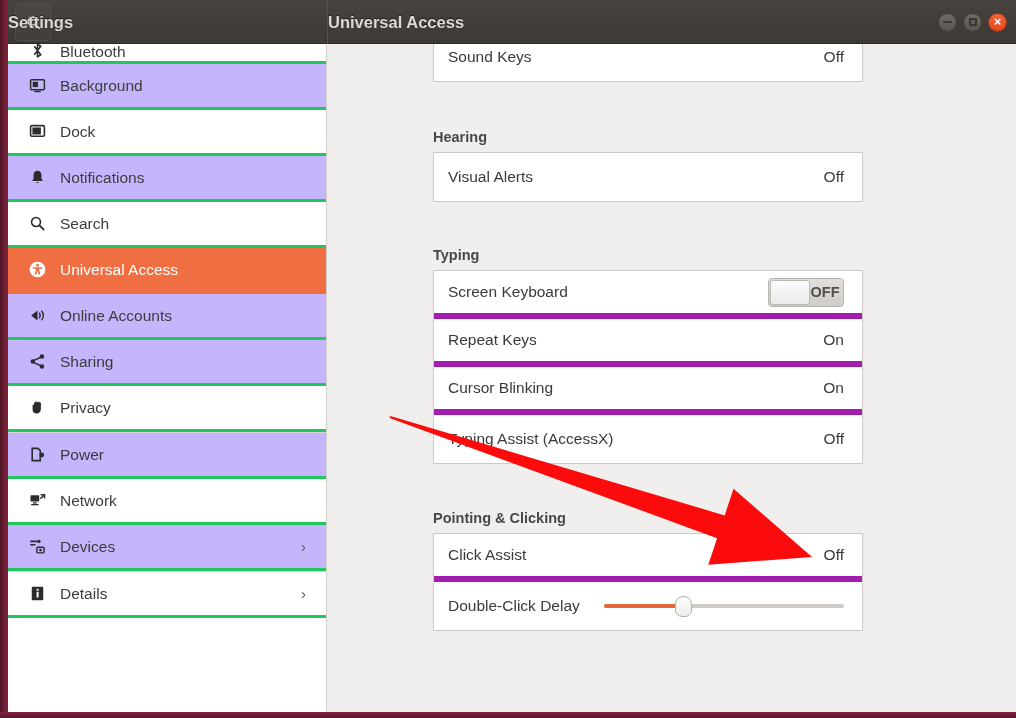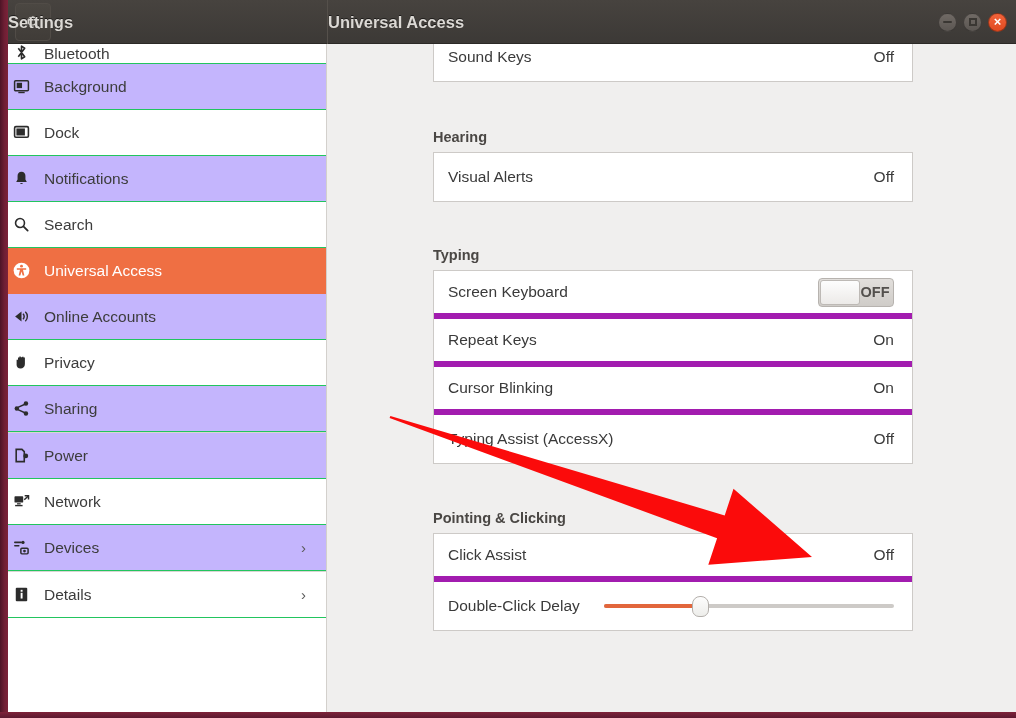--- a/index.html
+++ b/index.html
@@ -118,22 +118,22 @@
     background: #ffffff;
     border-right: 1px solid #d3d0cc;
     overflow: hidden;
     z-index: 20;
   }
   .nav-item {
     position: relative;
     height: 46px;
     display: flex;
     align-items: center;
-    padding-left: 2px;
-    border-bottom: 1px solid #22c55e;
+    padding-left: 18px;
+    border-bottom: 3px solid #22c55e;
     background: #ffffff;
     cursor: default;
   }
   .nav-item.alt { background: #c4b5fd; }
   .nav-item.active { background: #ef6f43; border-bottom-color: #ef6f43; }
   .nav-item.partial { height: 20px; align-items: flex-end; }
 
   .nav-icon {
     width: 22px; height: 22px;
     flex: 0 0 22px;
@@ -165,21 +165,21 @@
     left: 328px; top: 44px;
     width: 688px; height: 674px;
     background: #f0efee;
     overflow: hidden;
     z-index: 10;
   }
 
   .group-box {
     position: absolute;
     left: 105px;
-    width: 480px;
+    width: 430px;
     background: #ffffff;
     border: 1px solid #cdcac7;
   }
   .row {
     position: relative;
     height: 48px;
     display: flex;
     align-items: center;
     padding: 0 18px 0 14px;
     border-bottom: 6px solid #a21caf;
@@ -375,39 +375,39 @@
       <div class="nav-item alt">
         <span class="nav-icon">
           <svg width="17" height="17" viewBox="0 0 16 16">
             <path d="M2 8 L8 3.4 V12.6 Z" fill="#2c2c2c"></path>
             <path d="M9.4 5.4 a3.6 3.6 0 0 1 0 5.2" fill="none" stroke="#2c2c2c" stroke-width="1.4"></path>
             <path d="M11.6 3.6 a6 6 0 0 1 0 8.8" fill="none" stroke="#2c2c2c" stroke-width="1.3"></path>
           </svg>
         </span>
         <span class="nav-label">Online Accounts</span>
       </div>
-      <div class="nav-item">
-        <span class="nav-icon">
-          <svg width="17" height="17" viewBox="0 0 16 16">
-            <path d="M3.4 8.8 V5.4 h1.3 V3.2 h1.3 V2.4 h1.3 V3 h1.3 V2.6 h1.3 V3.4 h1.3 V9.4 c0 2.6 -1.8 4.3 -4.1 4.3 c-2.3 0 -3.7 -1.6 -3.7 -3.4 Z" fill="#2c2c2c"></path>
-          </svg>
-        </span>
-        <span class="nav-label">Privacy</span>
-      </div>
       <div class="nav-item alt">
         <span class="nav-icon">
           <svg width="17" height="17" viewBox="0 0 16 16">
             <circle cx="12.2" cy="3.3" r="2.1" fill="#2c2c2c"></circle>
             <circle cx="3.6" cy="8" r="2.1" fill="#2c2c2c"></circle>
             <circle cx="12.2" cy="12.7" r="2.1" fill="#2c2c2c"></circle>
             <line x1="4.6" y1="7" x2="11.2" y2="4" stroke="#2c2c2c" stroke-width="1.3"></line>
             <line x1="4.6" y1="9" x2="11.2" y2="12" stroke="#2c2c2c" stroke-width="1.3"></line>
           </svg>
         </span>
         <span class="nav-label">Sharing</span>
+      </div>
+      <div class="nav-item">
+        <span class="nav-icon">
+          <svg width="17" height="17" viewBox="0 0 16 16">
+            <path d="M3.4 8.8 V5.4 h1.3 V3.2 h1.3 V2.4 h1.3 V3 h1.3 V2.6 h1.3 V3.4 h1.3 V9.4 c0 2.6 -1.8 4.3 -4.1 4.3 c-2.3 0 -3.7 -1.6 -3.7 -3.4 Z" fill="#2c2c2c"></path>
+          </svg>
+        </span>
+        <span class="nav-label">Privacy</span>
       </div>
       <div class="sep-thick"></div>
       <div class="nav-item alt">
         <span class="nav-icon">
           <svg width="17" height="17" viewBox="0 0 16 16">
             <path d="M3 2.2 h5.4 l2.2 2.2 V13.8 H3 Z" fill="none" stroke="#2c2c2c" stroke-width="1.5"></path>
             <circle cx="12" cy="8.4" r="2.3" fill="#2c2c2c"></circle>
           </svg>
         </span>
         <span class="nav-label">Power</span>

